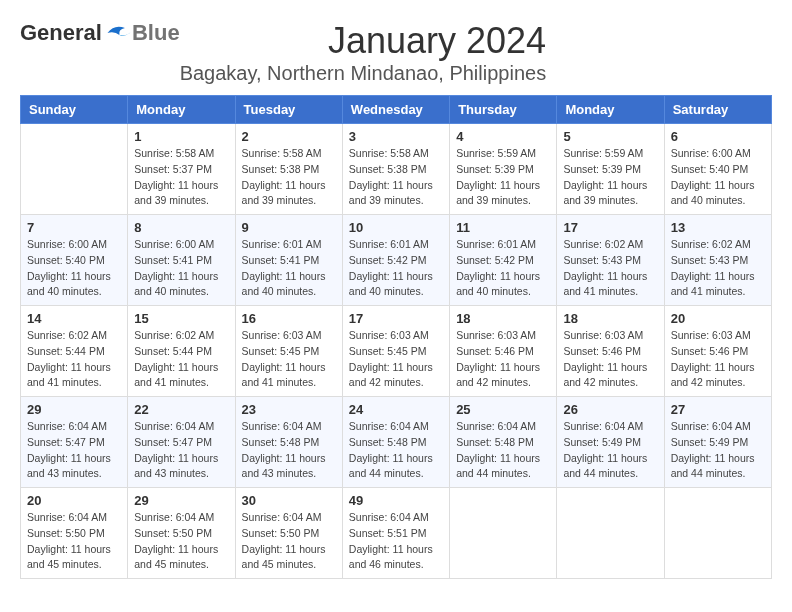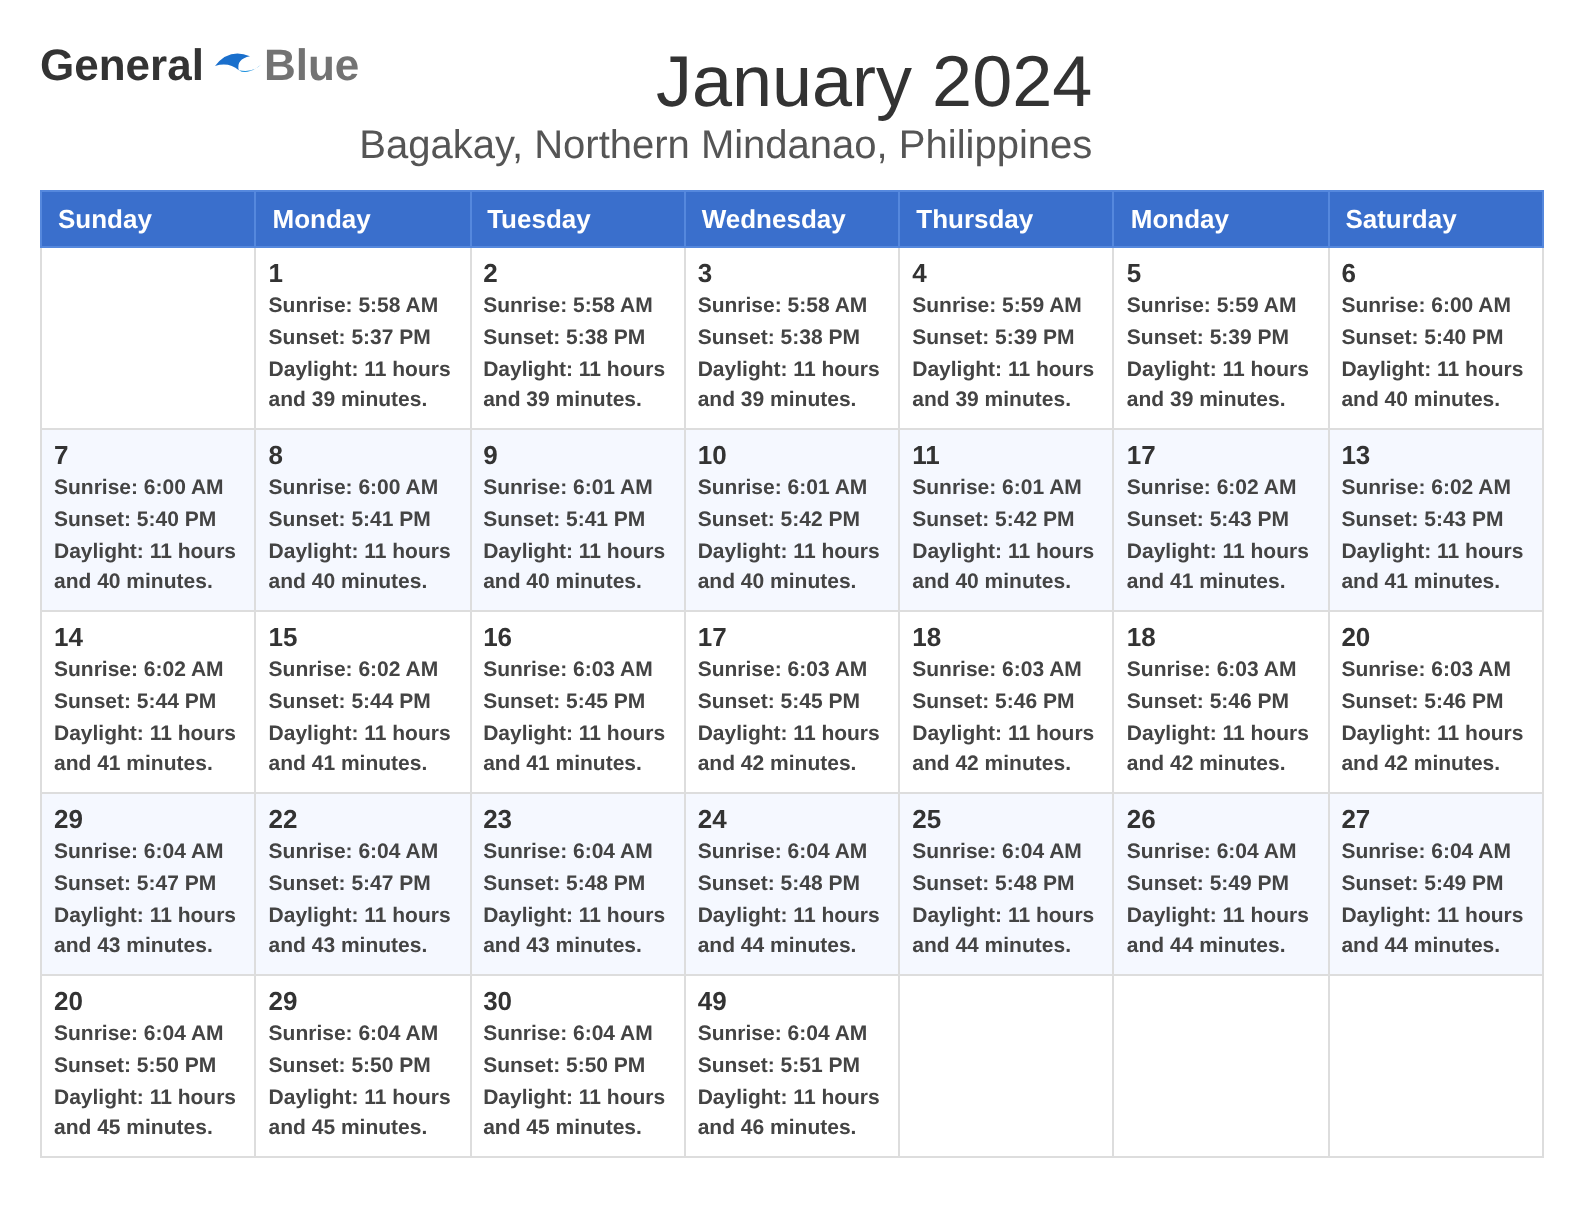--- a/index.html
+++ b/index.html
@@ -73,21 +73,20 @@
       font-size: 13px;
       font-weight: bold;
       color: #333;
       display: block;
       margin-bottom: 2px;
     }
     .day-info {
       font-size: 10.5px;
       color: #444;
       line-height: 1.5;
-      font-weight: bold;
     }
     .empty-cell {
       background: #f9f9f9;
     }
     tr:nth-child(even) td { background-color: #f5f8ff; }
     tr:nth-child(odd) td { background-color: #fff; }
     .calendar-table thead tr th { background-color: #3a6fcc; }
   </style>
 </head>
 <body>

